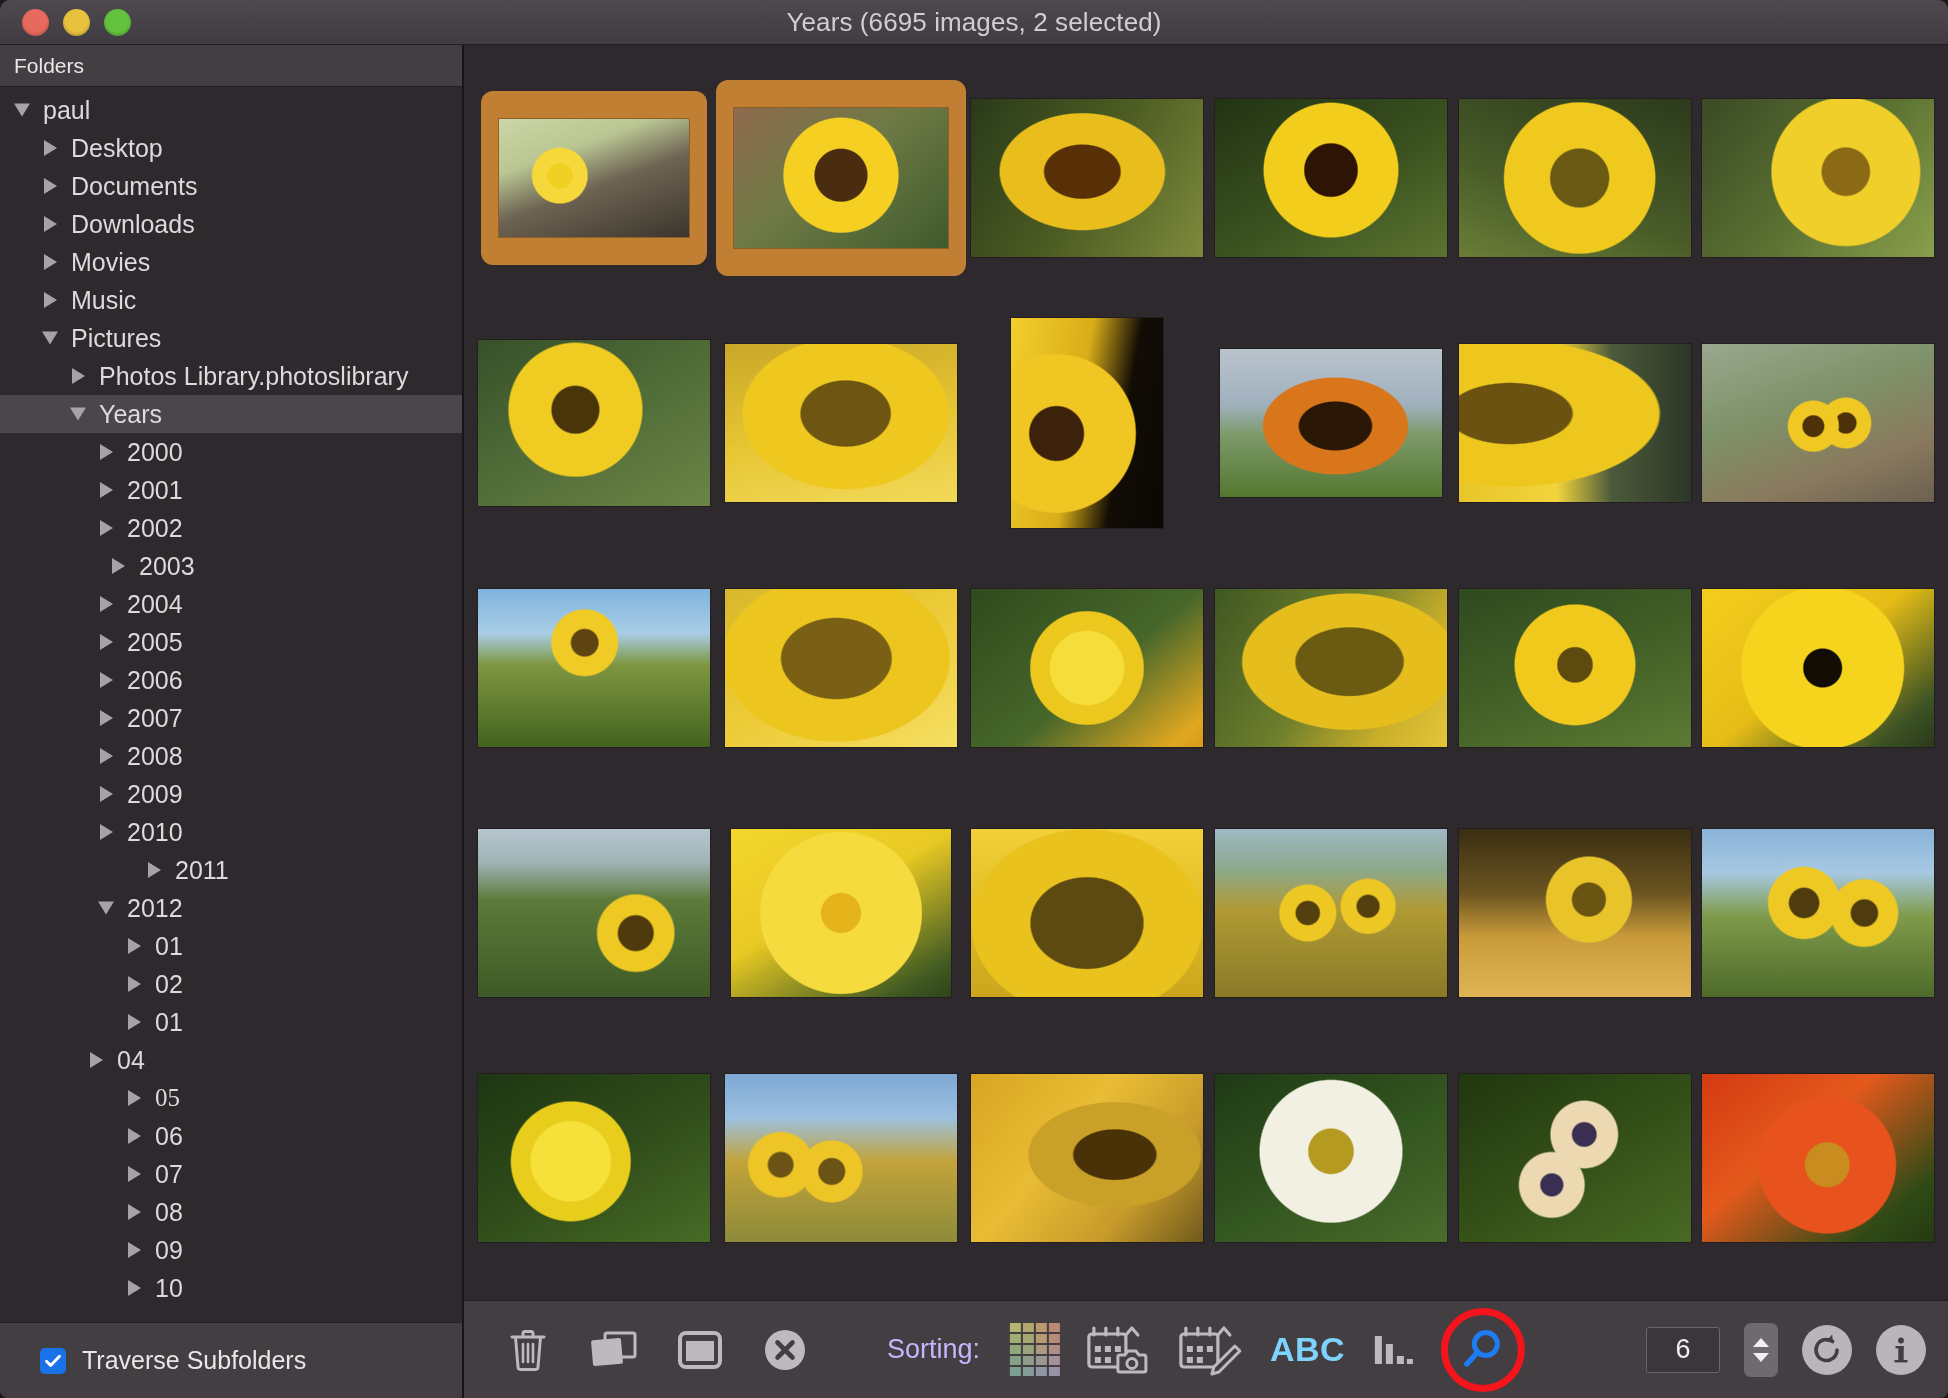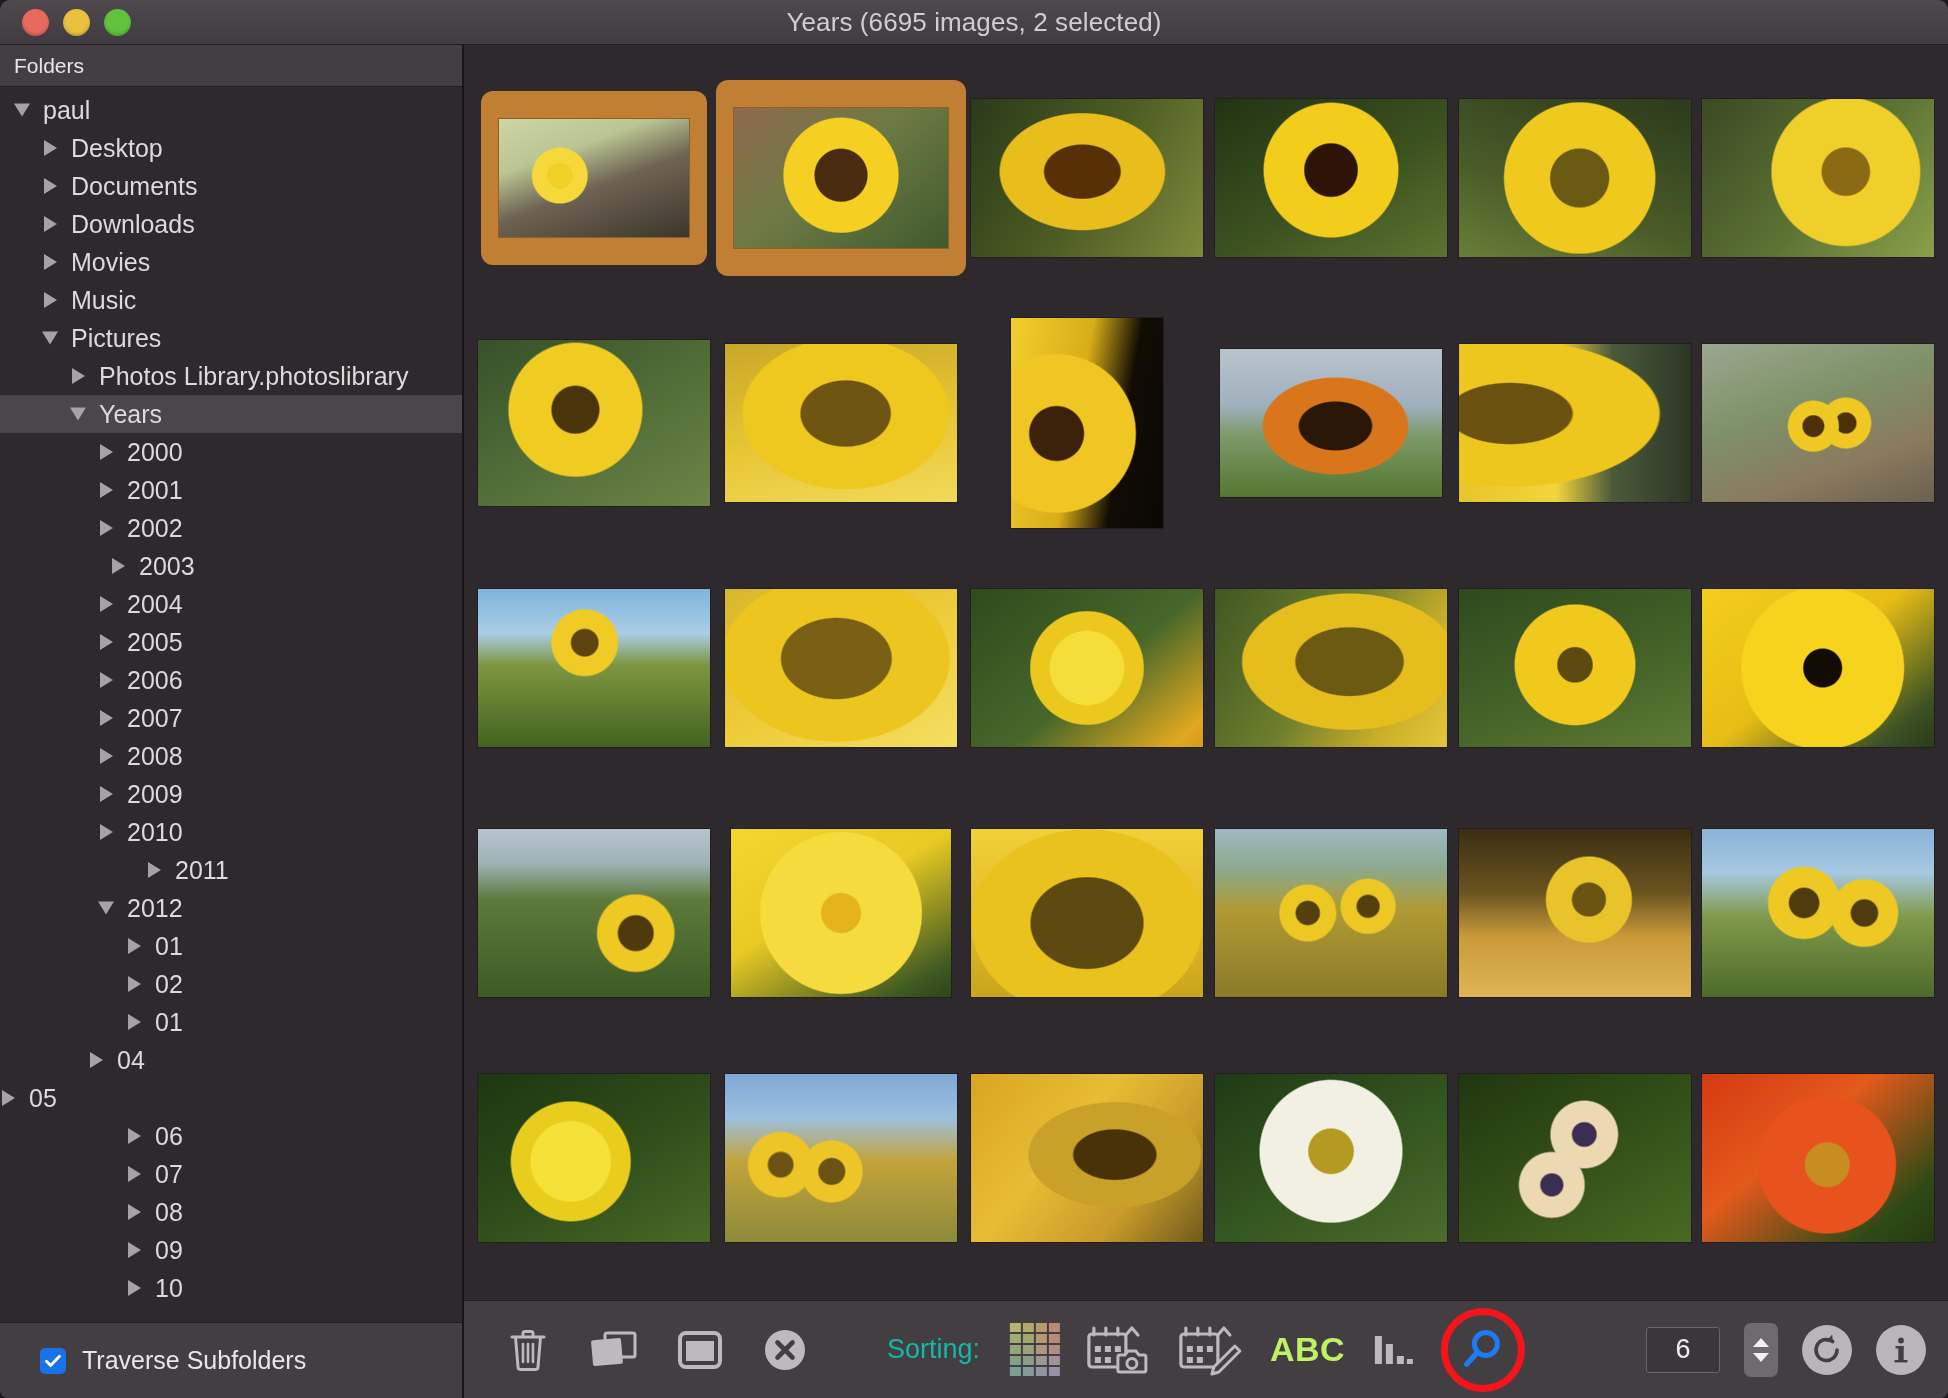--- a/index.html
+++ b/index.html
@@ -203,21 +203,21 @@
   }
   #tb-left { display: flex; align-items: center; gap: 38px; margin-left: 20px; }
   #tb-center {
     position: absolute;
     left: 50%;
     transform: translateX(-50%);
     display: flex;
     align-items: center;
     gap: 26px;
   }
-  #sorting-label { color: #14b8a6; font-size: 27px; margin-right: 4px; }
+  #sorting-label { color: #c4b5fd; font-size: 27px; margin-right: 4px; }
   #tb-right {
     margin-left: auto;
     display: flex;
     align-items: center;
     gap: 24px;
   }
   .tbtn { display: flex; align-items: center; justify-content: center; cursor: default; }
 
   #zoom-field {
     width: 74px; height: 46px;
@@ -395,21 +395,21 @@
             <span>02</span>
           </div>
           <div class="tree-row" style="padding-left: 126px;">
             <span class="tw closed"></span>
             <span>01</span>
           </div>
           <div class="tree-row" style="padding-left: 88px;">
             <span class="tw closed"></span>
             <span>04</span>
           </div>
-          <div class="tree-row" style="">
+          <div class="tree-row" style="padding-left: 126px; font-family: Liberation Serif, serif;">
             <span class="tw closed"></span>
             <span>05</span>
           </div>
           <div class="tree-row" style="padding-left: 126px;">
             <span class="tw closed"></span>
             <span>06</span>
           </div>
           <div class="tree-row" style="padding-left: 126px;">
             <span class="tw closed"></span>
             <span>07</span>
@@ -622,21 +622,21 @@
               <rect x="9" y="22" width="6" height="6" fill="#bdb9bd"></rect>
                 <rect x="19" y="22" width="6" height="6" fill="#bdb9bd"></rect>
               <rect x="29" y="22" width="6" height="6" fill="#bdb9bd"></rect>
                 <rect x="9" y="33" width="6" height="6" fill="#bdb9bd"></rect>
               <rect x="19" y="33" width="6" height="6" fill="#bdb9bd"></rect>
               <path d="M57 22 L62 27 L41 48 L34 50 L36 43 Z" fill="#433e42" stroke="#bdb9bd" stroke-width="3" stroke-linejoin="round"></path>
             </svg>
           </span>
 
           <span class="tbtn">
-            <span style="color:#bef264;font-size:34px;font-weight:bold;letter-spacing:.5px;">ABC</span>
+            <span style="color:#7dd3fc;font-size:34px;font-weight:bold;letter-spacing:.5px;">ABC</span>
           </span>
 
           <span class="tbtn">
             <svg width="44" height="44" viewBox="0 0 44 44">
               <rect x="4" y="8" width="7" height="28" fill="#bdb9bd"></rect>
               <rect x="15" y="16" width="7" height="20" fill="#bdb9bd"></rect>
               <rect x="26" y="28" width="7" height="8" fill="#bdb9bd"></rect>
               <rect x="36" y="31" width="6" height="5" fill="#bdb9bd"></rect>
             </svg>
           </span>

